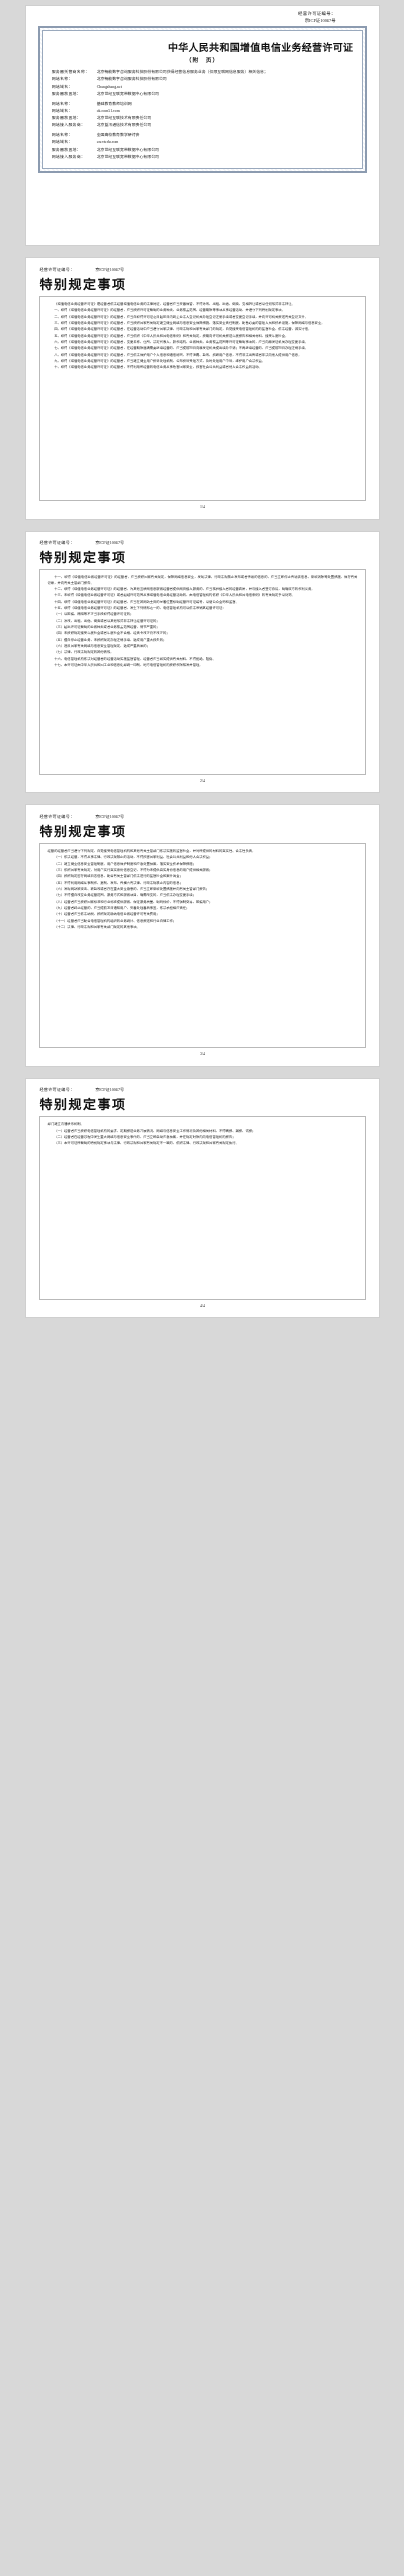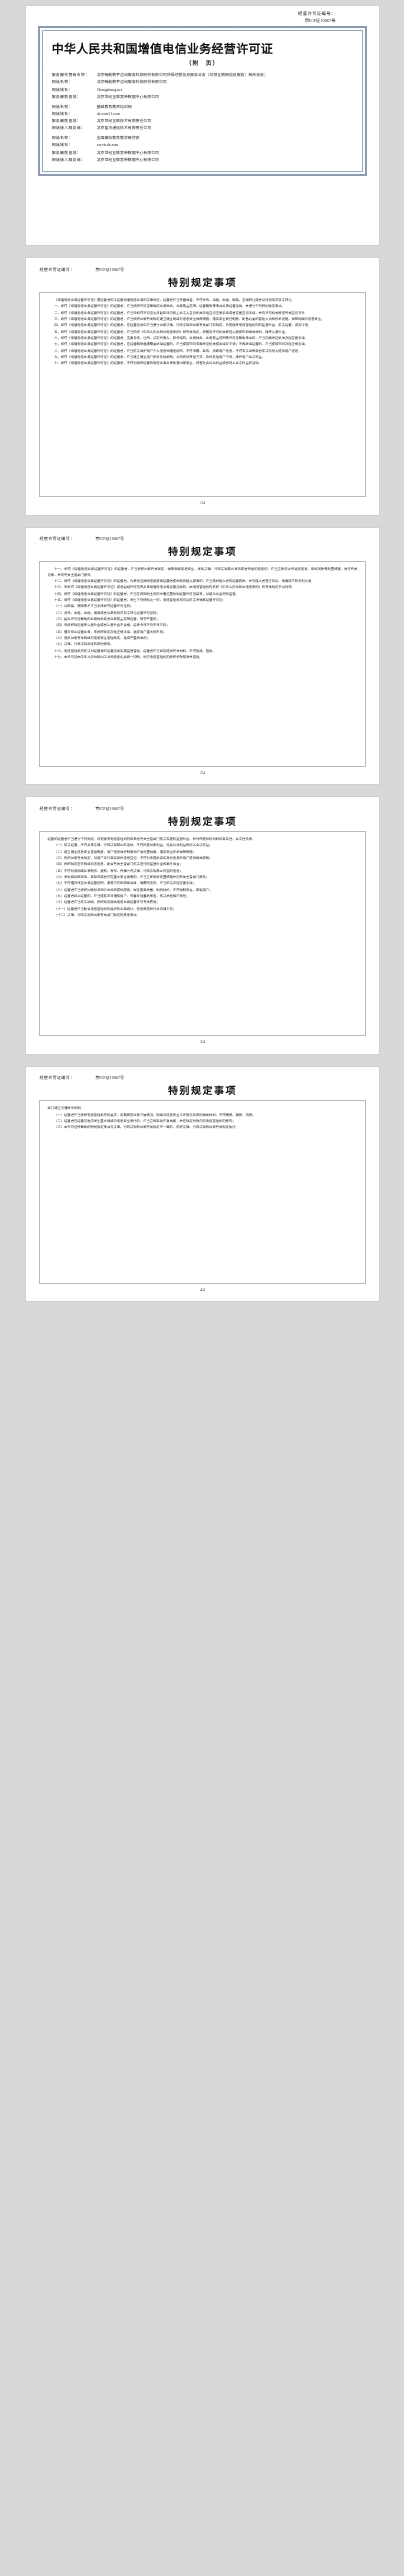--- a/index.html
+++ b/index.html
@@ -47,22 +47,22 @@
     background:
       repeating-linear-gradient(45deg, #f4f6f9 0 1.5px, #ffffff 1.5px 3.1px);
   }
   .cert-border-inner {
     border: 0.5px solid #9aa9bd;
     padding: 5.2px 8.2px 7.2px 8.2px;
     background: #ffffff;
     position: relative;
   }
   .cert-title {
-    text-align: left;
-    font-size: 12px;
+    text-align: right;
+    font-size: 10px;
     font-weight: bold;
     color: #111;
     letter-spacing: 0.3px;
     margin: 3.1px 0 1px 0;
     font-family: Liberation Mono, monospace;
   }
   .cert-subtitle {
     text-align: center;
     font-size: 5.7px;
     font-weight: bold;
@@ -80,22 +80,22 @@
   .pg-head {
     display: flex;
     align-items: baseline;
     font-size: 4.1px;
     color: #222;
     margin-bottom: 2.1px;
   }
   .pg-head .lbl { letter-spacing: 0.3px; }
   .pg-head .num { margin-left: 20.6px; }
   .pg-title {
-    text-align: center;
-    font-size: 10px;
+    text-align: left;
+    font-size: 13px;
     font-weight: bold;
     letter-spacing: 1.5px;
     color: #111;
     margin: 1px 0 3.1px 0;
   }
   .pg-body {
     border: 0.5px solid #b9b9b9;
     padding: 5.2px 7.2px 6.2px 7.2px;
     min-height: 196px;
   }

